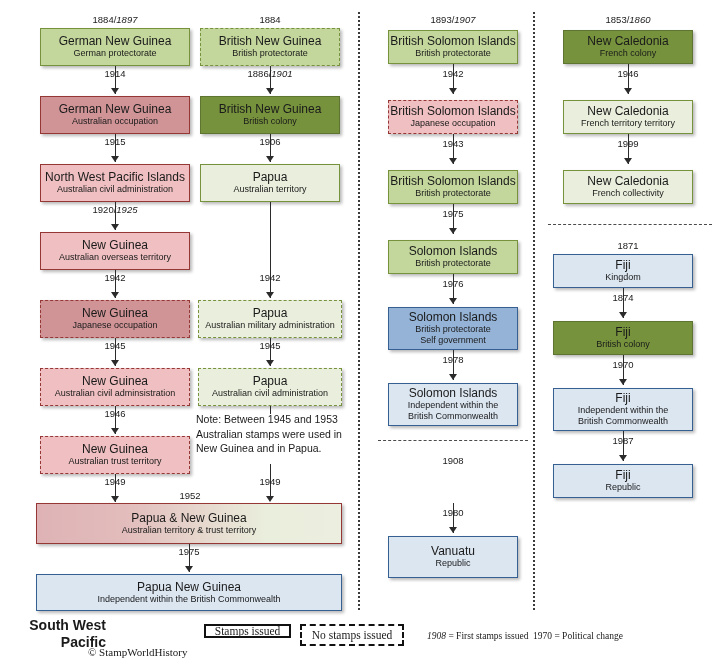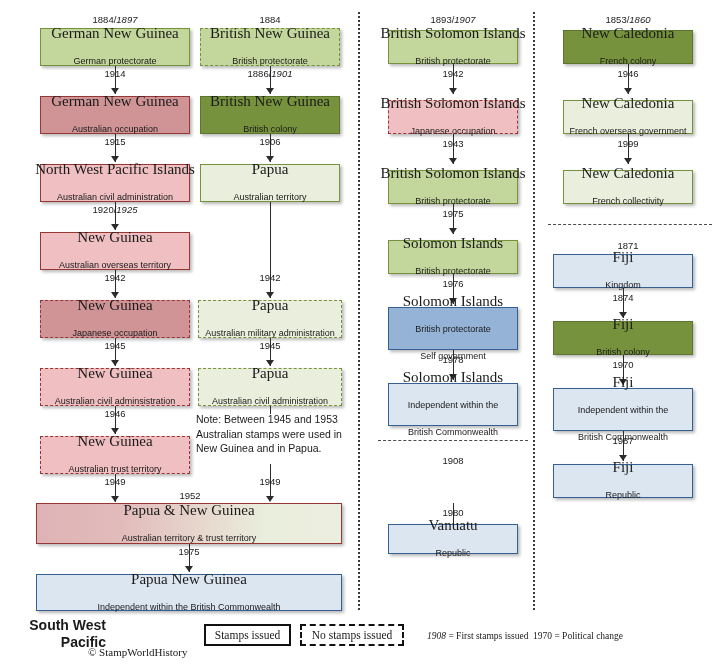--- a/index.html
+++ b/index.html
@@ -20,22 +20,22 @@
     text-align:center;
     display:flex;
     flex-direction:column;
     align-items:center;
     justify-content:center;
     border-width:1.5px;
     border-style:solid;
     padding:2px 3px;
     box-shadow:2px 2px 3px rgba(0,0,0,.28);
   }
-  .box .t1{font-size:15px;line-height:13px;white-space:nowrap;font-family:Liberation Serif, serif;}
-  .box .t2{font-size:9px;line-height:11px;white-space:nowrap;margin-top:16px;}
+  .box .t1{font-size:12px;line-height:13px;white-space:nowrap;}
+  .box .t2{font-size:9px;line-height:11px;white-space:nowrap;}
 
   .lgreen{background:#c3d69b;border-color:#76923c;}
   .dgreen{background:#76923c;border-color:#5d7530;}
   .pgreen{background:#eaefdd;border-color:#76923c;}
   .mpink {background:#d09497;border-color:#953735;}
   .lpink {background:#efbfc1;border-color:#953735;}
   .mblue {background:#95b3d7;border-color:#376092;}
   .lblue {background:#dce6f1;border-color:#376092;}
   .grad  {background:linear-gradient(90deg,#dfb3b5 0%,#e2bbbb 28%,#eaeedc 75%,#eceedf 100%);border-color:#953735;}
   .dashed{border-style:dashed;border-width:1.6px;}
@@ -263,39 +263,39 @@
     <div class="t2">British Commonwealth</div>
   </div>
 
   <div class="ylab allit" style="left:378px;top:455px;width:150px;"><span>1908</span></div>
 
 
   <div class="vline" style="left:452.5px;top:503px;height:30px;"></div>
   <div class="arrow" style="left:448.5px;top:527px;"></div>
   <div class="ylab" style="left:378px;top:507px;width:150px;"><span>1980</span></div>
 
-  <div class="box lblue" style="left:388px;top:524px;width:130px;height:30px;">
+  <div class="box lblue" style="left:388px;top:536px;width:130px;height:42px;">
     <div class="t1">Vanuatu</div>
     <div class="t2">Republic</div>
   </div>
 
   <div class="ylab" style="left:548px;top:14px;width:160px;"><span>1853/<span class="it">1860</span></span></div>
 
   <div class="box dgreen" style="left:563px;top:30px;width:130px;height:34px;">
     <div class="t1">New Caledonia</div>
     <div class="t2">French colony</div>
   </div>
 
   <div class="vline" style="left:627.5px;top:64px;height:30px;"></div>
   <div class="arrow" style="left:623.5px;top:88px;"></div>
   <div class="ylab" style="left:548px;top:68px;width:160px;"><span>1946</span></div>
 
   <div class="box pgreen" style="left:563px;top:100px;width:130px;height:34px;">
     <div class="t1">New Caledonia</div>
-    <div class="t2">French overseas government</div>
+    <div class="t2">French territory territory</div>
   </div>
 
   <div class="vline" style="left:627.5px;top:134px;height:30px;"></div>
   <div class="arrow" style="left:623.5px;top:158px;"></div>
   <div class="ylab" style="left:548px;top:138px;width:160px;"><span>1999</span></div>
 
   <div class="box pgreen" style="left:563px;top:170px;width:130px;height:34px;">
     <div class="t1">New Caledonia</div>
     <div class="t2">French collectivity</div>
   </div>
@@ -335,21 +335,21 @@
     <div class="t2">Republic</div>
   </div>
 
   <div class="ftitle" style="left:8px;top:617px;width:98px;">
     <span>South West</span><br>
     <span>Pacific</span>
   </div>
 
   <div class="copy" style="left:88px;top:646px;">© StampWorldHistory</div>
 
-  <div class="legbox solid" style="left:204px;top:624px;width:87px;height:22px;">
+  <div class="legbox solid" style="left:204px;top:624px;width:87px;height:14px;">
     <span>Stamps issued</span>
   </div>
 
   <div class="legbox dash" style="left:300px;top:624px;width:104px;height:22px;">
     <span>No stamps issued</span>
   </div>
 
   <div class="legtxt" style="left:427px;top:631px;">
     <span class="yr">1908</span>
     <span>=  First stamps issued</span>

